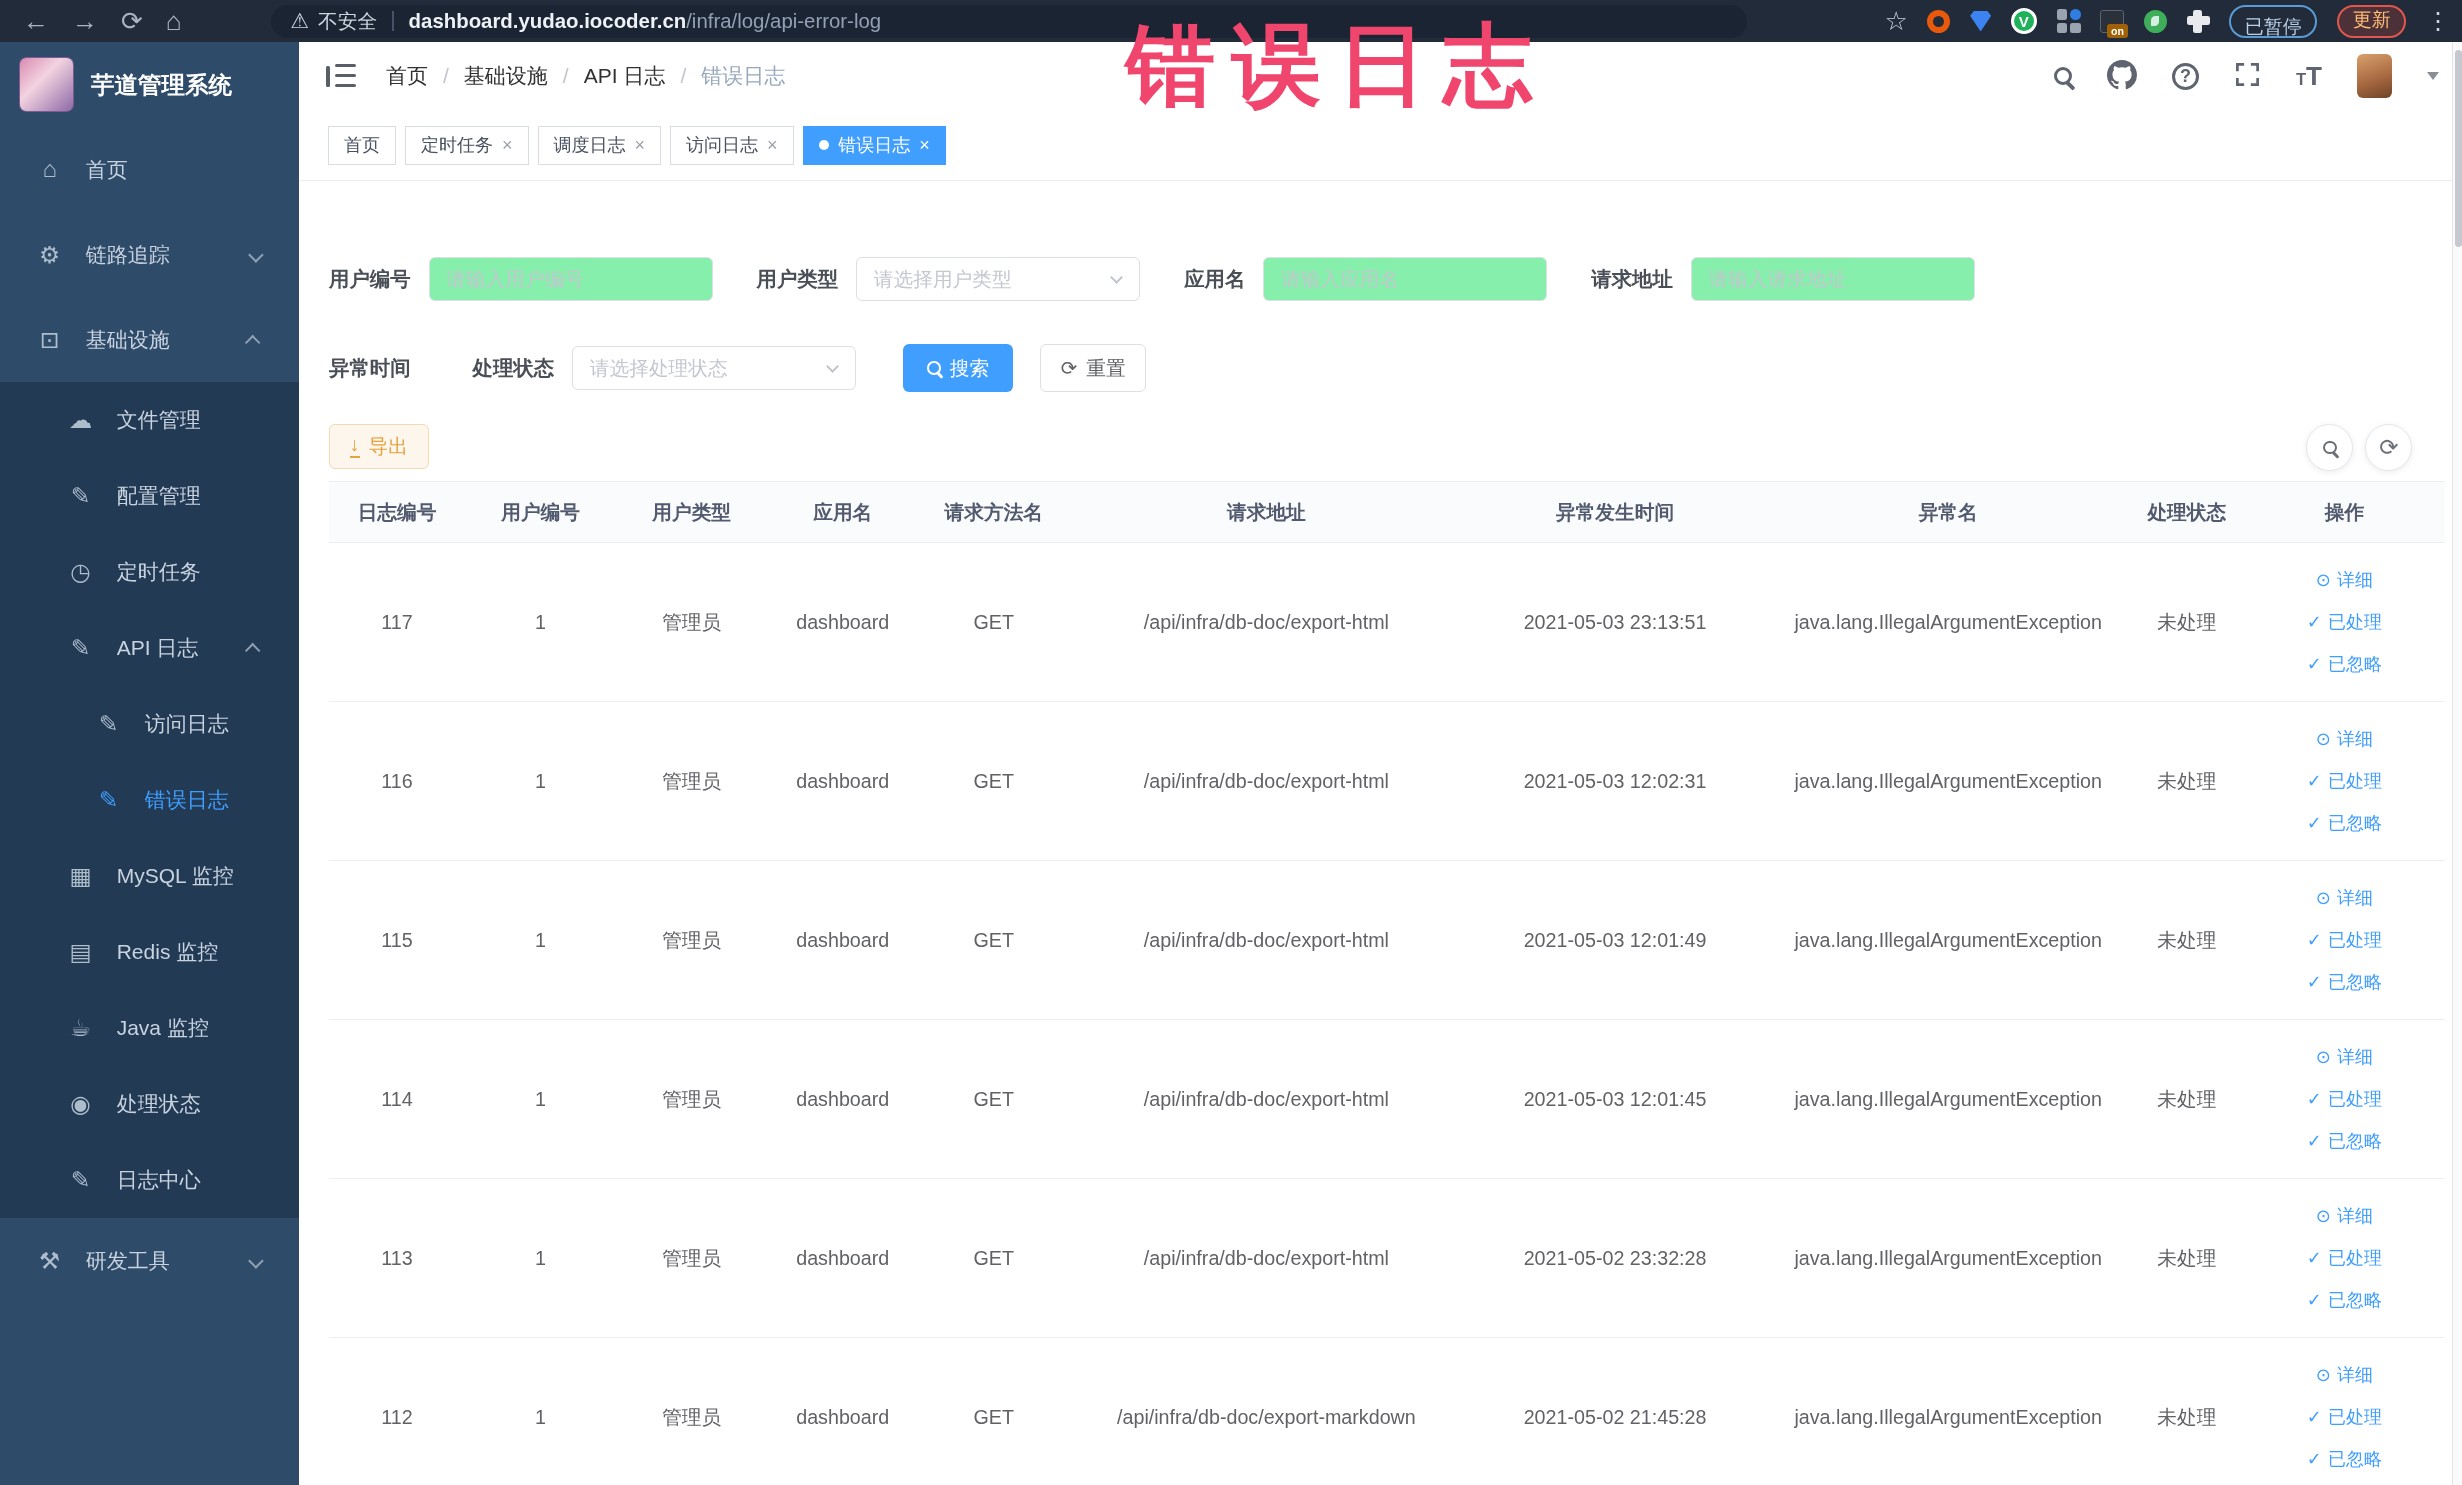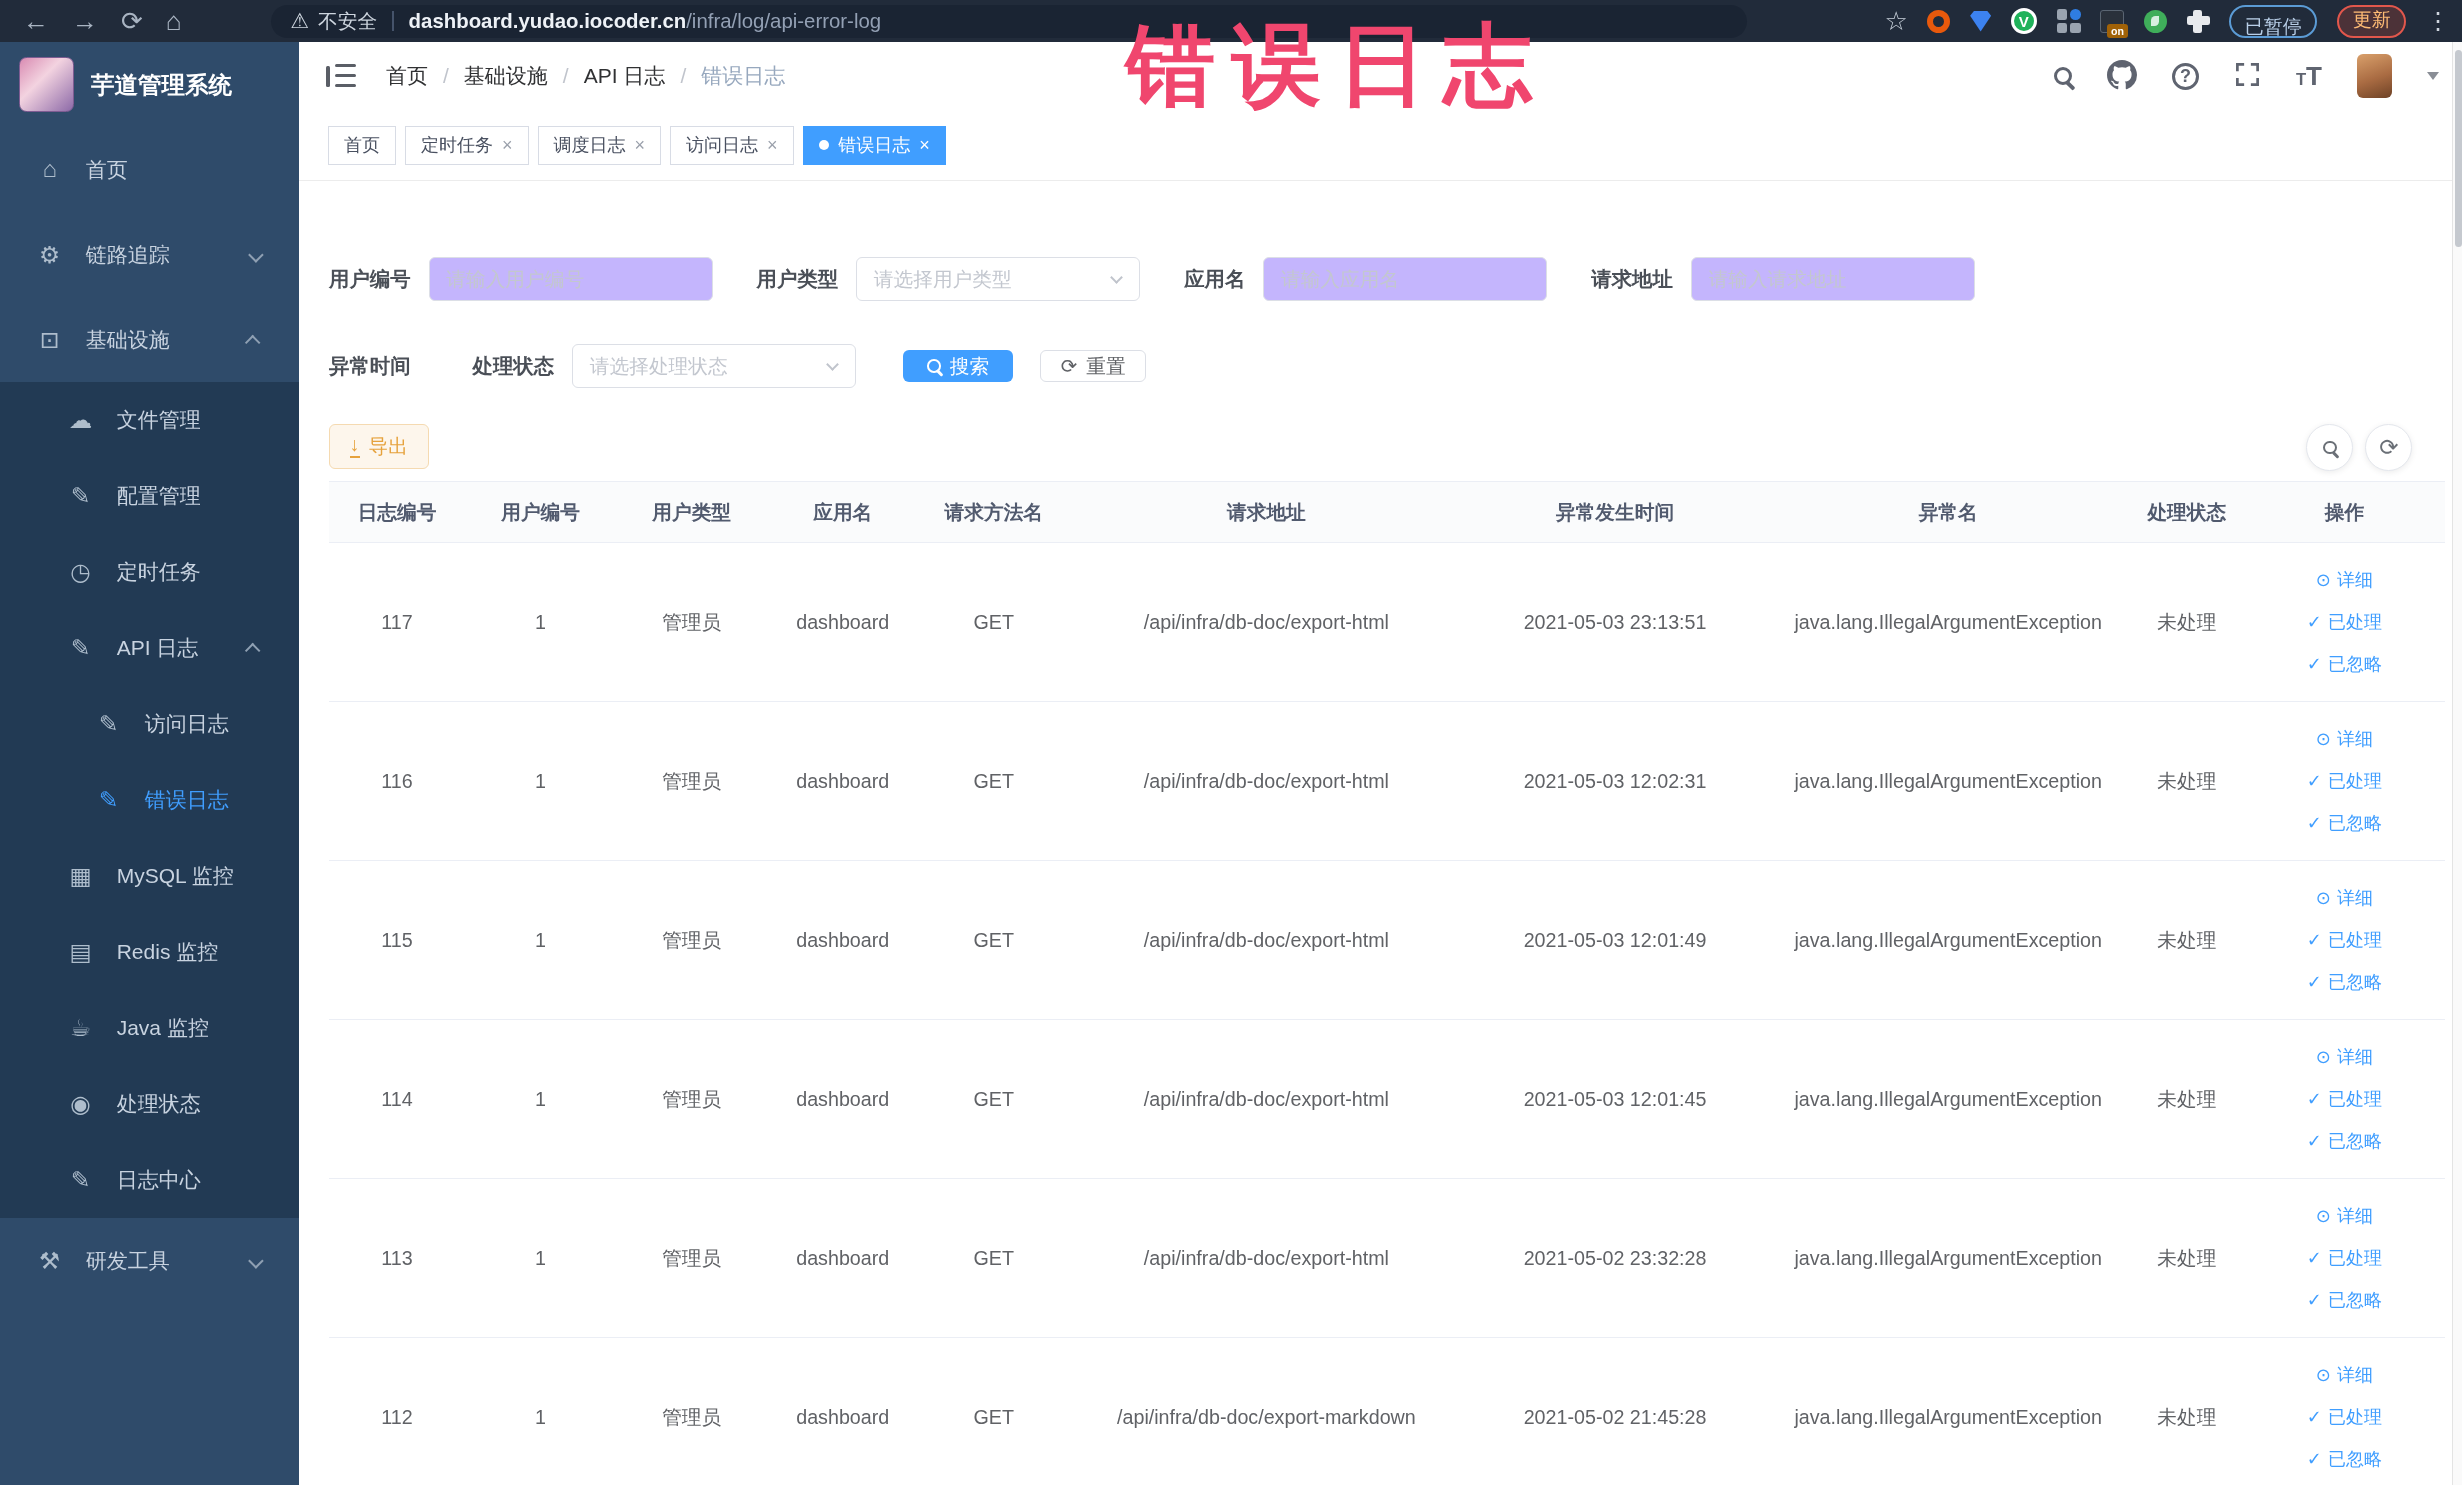--- a/index.html
+++ b/index.html
@@ -96,32 +96,32 @@
   .tag.active { background:#409eff; border-color:#409eff; color:#fff; }
   .tag.active .x { color:#fff; }
 
   
   .filters { position:absolute; top:139px; left:0; right:0; }
   .f-row { position:absolute; left:30px; display:flex; align-items:center; }
   .f-row.r1 { top:76px; }
   .f-row.r2 { top:163px; }
   .f-label { font-size:20.4px; font-weight:bold; color:#4a4f57; margin-right:18px; white-space:nowrap; }
   .f-item { display:flex; align-items:center; margin-right:44px; }
-  .inp { width:284px; height:44px; border:1.5px solid #dcdfe6; border-radius:6px; background:#c4b5fd;
+  .inp { width:284px; height:44px; border:1.5px solid #dcdfe6; border-radius:6px; background:#86efac;
     font-size:19.7px; color:#606266; padding:0 16.7px; outline:none; font-family:inherit; }
   .inp::placeholder { color:#c3c7cf; }
   .sel { position:relative; width:284px; height:44px; border:1.5px solid #dcdfe6; border-radius:6px; background:#fff;
     display:flex; align-items:center; padding:0 16.7px; font-size:19.7px; color:#c3c7cf; cursor:pointer; }
   .sel .chv { position:absolute; right:18px; top:15px; color:#c0c4cc; transform:rotate(45deg); width:9px; height:9px; }
   .daterange { width:360px; height:44px; border:1.5px solid #dcdfe6; border-radius:6px; background:#fff;
     display:flex; align-items:center; padding:0 13.6px; font-size:19.7px; color:#c3c7cf; gap:12px; }
   .cal { width:21px; height:19.7px; border:2.3px solid #c0c4cc; border-radius:3px; position:relative; }
   .cal::before { content:""; position:absolute; left:2.3px; top:3px; right:2.3px; height:2.3px; background:#c0c4cc; }
   .dr-sep { color:#a8abb2; margin:0 3px; }
-  .btn { display:inline-flex; align-items:center; justify-content:center; gap:9px; height:32px;
+  .btn { display:inline-flex; align-items:center; justify-content:center; gap:9px; height:48px;
     border-radius:6px; font-size:19.7px; cursor:pointer; border:1.5px solid transparent; }
   .btn.primary { background:#409eff; color:#fff; padding:0 23px; margin-left:3px; }
   .btn.primary .mag { border-color:#fff; width:13.6px; height:13.6px; border-width:2.3px; }
   .btn.primary .mag::after { background:#fff; width:3px; height:7.6px; bottom:-6px; right:-2.3px; }
   .btn.plain { background:#fff; color:#606266; border-color:#dcdfe6; padding:0 19.7px; margin-left:27px; }
   .btn .rot { font-size:19.7px; color:inherit; }
 
   
   .toolbar { position:absolute; top:382px; left:30px; right:19.7px; height:48px; }
   .btn.export { background:#fdf6ec; border-color:#f5dab1; color:#e6a23c; padding:0 19.7px; height:45px; position:absolute; left:0; top:0; font-size:19.7px; }

